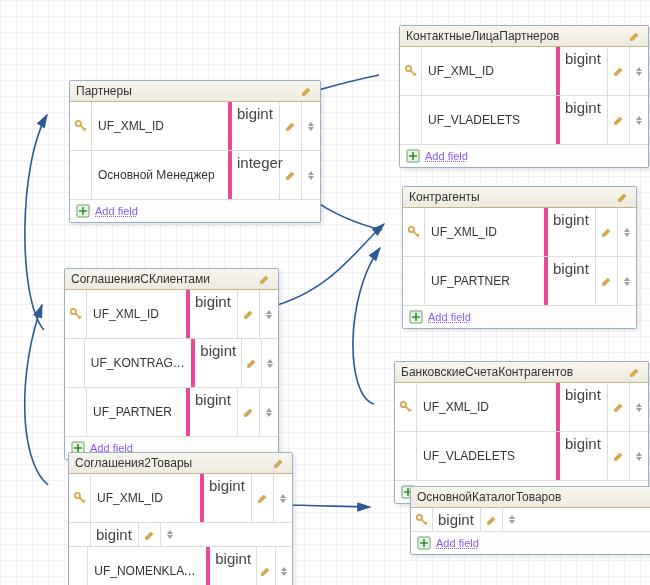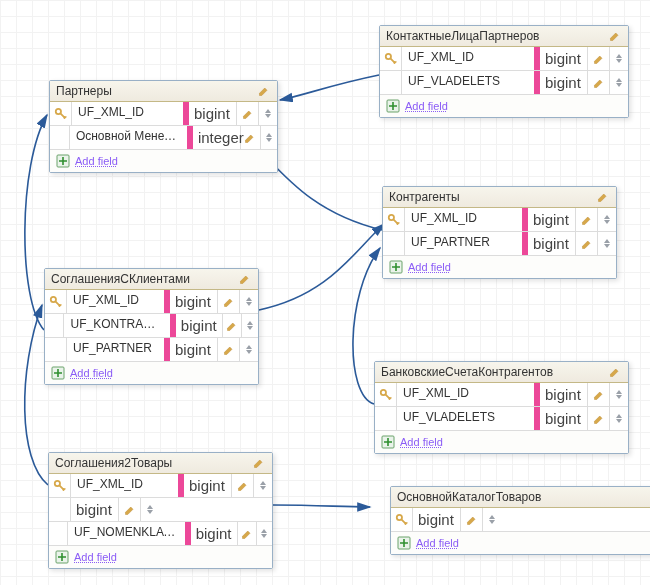--- a/index.html
+++ b/index.html
@@ -24,20 +24,21 @@
     top:0; left:0; width:650px; height:585px;
     pointer-events:none;
   }
   .table-entity {
     position: absolute;
     border: 1px solid #99b0c6;
     background: #fff;
     box-shadow: 2px 2px 5px rgba(0,0,0,0.12);
     border-radius: 2px;
     min-width: 200px;
+    margin-left: 20px;
   }
   .table-header {
     display: flex;
     align-items: center;
     justify-content: space-between;
     background: linear-gradient(#f7f5ec, #efeadf);
     border-bottom: 1px solid #c4b886;
     padding: 3px 6px;
     font-size: 12px;
   }
@@ -51,22 +52,22 @@
     border-top:1px solid #dcdcdc;
   }
   .field-row:first-of-type { border-top:none; }
   .field-key-cell {
     width:22px;
     display:flex;align-items:center;justify-content:center;
     border-right:1px solid #dcdcdc;
   }
   .field-name-cell {
     flex: 1 1 auto;
-    padding:3px 6px;
-    border-right:6px solid #ec4899;
+    padding:17px 6px;
+    border-right:4px solid #ec4899;
     white-space:nowrap;overflow:hidden;text-overflow:ellipsis;
   }
   .field-type-cell {
     width:48px;
     padding:3px 5px;
     border-right:1px solid #dcdcdc;
     font-size:15px;
     color:#444;
   }
   .field-edit-cell {
@@ -178,21 +179,21 @@
       <span class="add-icon">
           <svg width="14" height="14" viewBox="0 0 14 14">
             <rect x="1" y="1" width="12" height="12" rx="1" fill="#eaf3ea" stroke="#6ba36b"></rect>
             <path d="M7 3v8M3 7h8" stroke="#2f8f2f" stroke-width="1.6"></path>
           </svg>
         </span>
       <a>Add field</a>
     </div>
   </div>
 
-  <div class="table-entity" style="left:49px;top:80px;width:229px">
+  <div class="table-entity" style="left:49px;top:80px;width:252px">
     <div class="table-header">
       <span class="table-header-title">Партнеры</span>
       <span class="hdr-edit pencil">
           <svg viewBox="0 0 16 16">
             <path d="M2 11l7-7 3 3-7 7H2v-3z" fill="#d7a84a" stroke="#b8862e" stroke-width="0.6"></path>
           </svg>
         </span>
     </div>
     <div class="fields">
       <div class="field-row">

